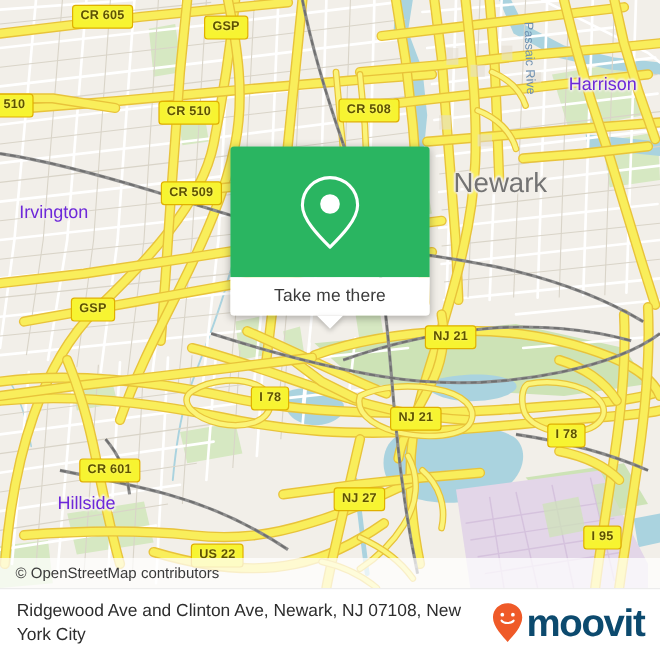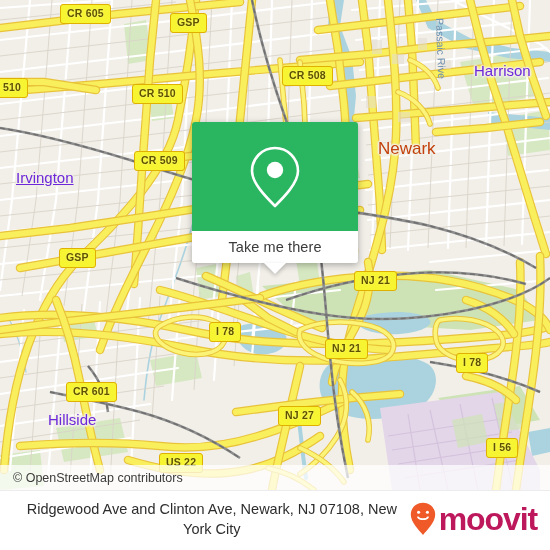--- a/index.html
+++ b/index.html
@@ -55,21 +55,21 @@
     position: absolute;
     color: #6d28d9;
     font-family: "Liberation Sans", sans-serif;
     font-size: 15px;
     white-space: nowrap;
     text-shadow:
        1.5px 0 1.5px #f2efe9, -1.5px 0 1.5px #f2efe9,
        0 1.5px 1.5px #f2efe9, 0 -1.5px 1.5px #f2efe9,
        1px 1px 1.5px #f2efe9, -1px -1px 1.5px #f2efe9;
   }
-  .place.big { font-size: 17px; color: #c2410c; }
+  .place.big { font-size: 23px; color: #737373; }
 
   .river-label {
     position: absolute;
     color: #6d8fb0;
     font-family: "Liberation Sans", sans-serif;
     font-size: 10.5px;
     white-space: nowrap;
     transform-origin: left top;
   }
 
@@ -145,39 +145,38 @@
     top: 490px;
     width: 550px;
     height: 56px;
     background: #ffffff;
     display: flex;
     align-items: center;
     justify-content: space-between;
     box-sizing: border-box;
     padding: 0 13px 0 14px;
     border-top: 1px solid #ececec;
-    text-align: center;
   }
   #footer-title {
     color: #2d2d2d;
     font-size: 14.5px;
     line-height: 20px;
     font-family: "Liberation Sans", sans-serif;
     max-width: 400px;
   }
   #brand {
     display: flex;
     align-items: center;
     gap: 3px;
     flex: 0 0 auto;
   }
   #brand-wordmark {
     font-size: 32px;
     font-weight: bold;
-    color: #be185d;
+    color: #0c4a6e;
     letter-spacing: -1.1px;
     line-height: 1;
     font-family: "Liberation Sans", sans-serif;
   }
 </style>
 </head>
 <body>
 
 <div id="map-area">
 
@@ -485,37 +484,37 @@
       <rect x="392" y="54" width="12" height="10"></rect>
       <rect x="418" y="38" width="9" height="12"></rect>
       <rect x="440" y="60" width="11" height="9"></rect>
       <rect x="366" y="96" width="10" height="12"></rect>
       <rect x="398" y="112" width="12" height="10"></rect>
     </g>
   </svg>
 
   <div class="shield" style="left:60px;  top:4px;">CR 605</div>
   <div class="shield" style="left:170px; top:13px;">GSP</div>
-  <div class="shield" style="left:282px; top:66px;">CR 508</div>
+  <div class="shield" style="left:282px; top:82px;">CR 508</div>
   <div class="shield" style="left:-4px;  top:78px;">510</div>
   <div class="shield" style="left:98px;  top:84px;margin-left:34px;">CR 510</div>
   <div class="shield" style="left:134px; top:151px;">CR 509</div>
   <div class="shield" style="left:59px;  top:248px;">GSP</div>
   <div class="shield" style="left:354px; top:271px;">NJ 21</div>
   <div class="shield" style="left:209px; top:322px;">I 78</div>
   <div class="shield" style="left:66px;  top:337px;margin-top:45px;">CR 601</div>
   <div class="shield" style="left:325px; top:339px;">NJ 21</div>
   <div class="shield" style="left:456px; top:353px;">I 78</div>
   <div class="shield" style="left:258px; top:406px;margin-left:20px;">NJ 27</div>
   <div class="shield" style="left:159px; top:453px;">US 22</div>
-  <div class="shield" style="left:486px; top:438px;">I 56</div>
+  <div class="shield" style="left:486px; top:438px;">I 95</div>
 
   <div class="place" style="left:474px; top:62px;">Harrison</div>
   <div class="place big" style="left:378px; top:139px;">Newark</div>
-  <div class="place" style="left:16px;  top:169px;text-decoration:underline;">Irvington</div>
+  <div class="place" style="left:16px;  top:169px;">Irvington</div>
   <div class="place" style="left:48px;  top:411px;">Hillside</div>
 
   <div class="river-label" style="left:446px; top:18px; transform: rotate(88deg);">Passaic Rive</div>
 
   <div id="attribution">
     <span id="attribution-text">© OpenStreetMap contributors</span>
   </div>
 
   <div id="popup-card">
     <div id="popup-green">

